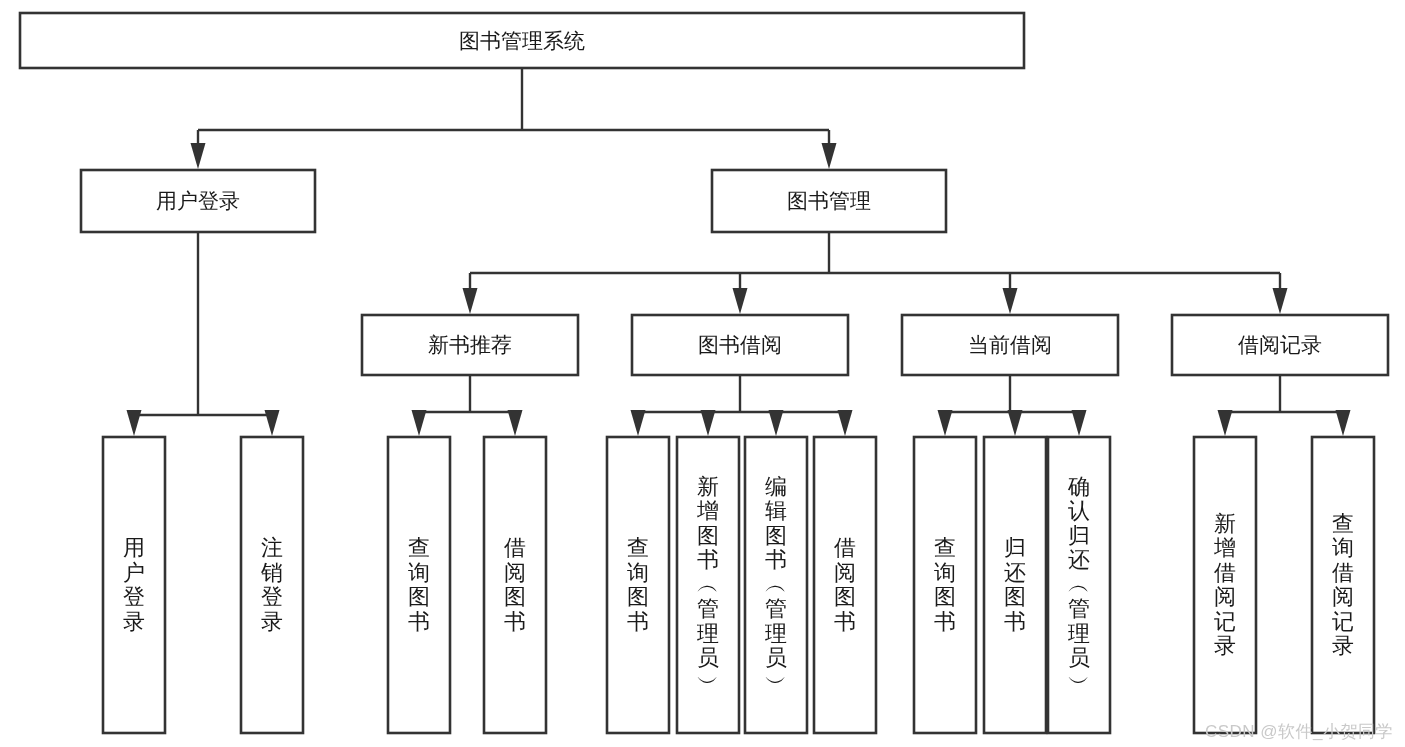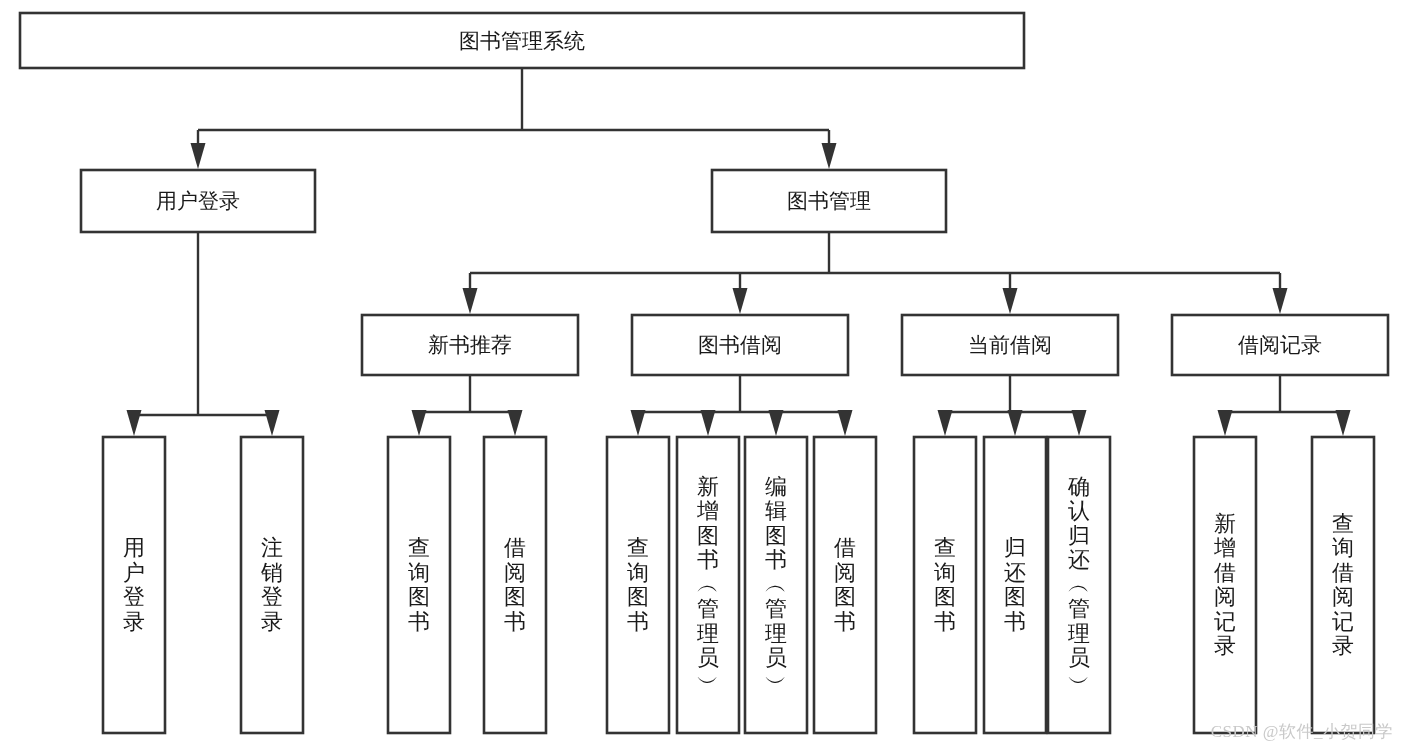--- a/index.html
+++ b/index.html
@@ -36,21 +36,21 @@
     stroke-linecap:butt;
   }
   .arrow-head{ fill:#333333; stroke:none; }
 
   .watermark{
     position:absolute;
     right:12px;
     bottom:4px;
     color:#c9c9c9;
     font-size:17px;
-    font-family:Liberation Serif, serif;
+    font-family:Liberation Sans, sans-serif;
     letter-spacing:0.5px;
     white-space:nowrap;
     user-select:none;
     margin-left:20px;
   }
 </style>
 </head>
 <body>
 
 <div id="diagram-root">

